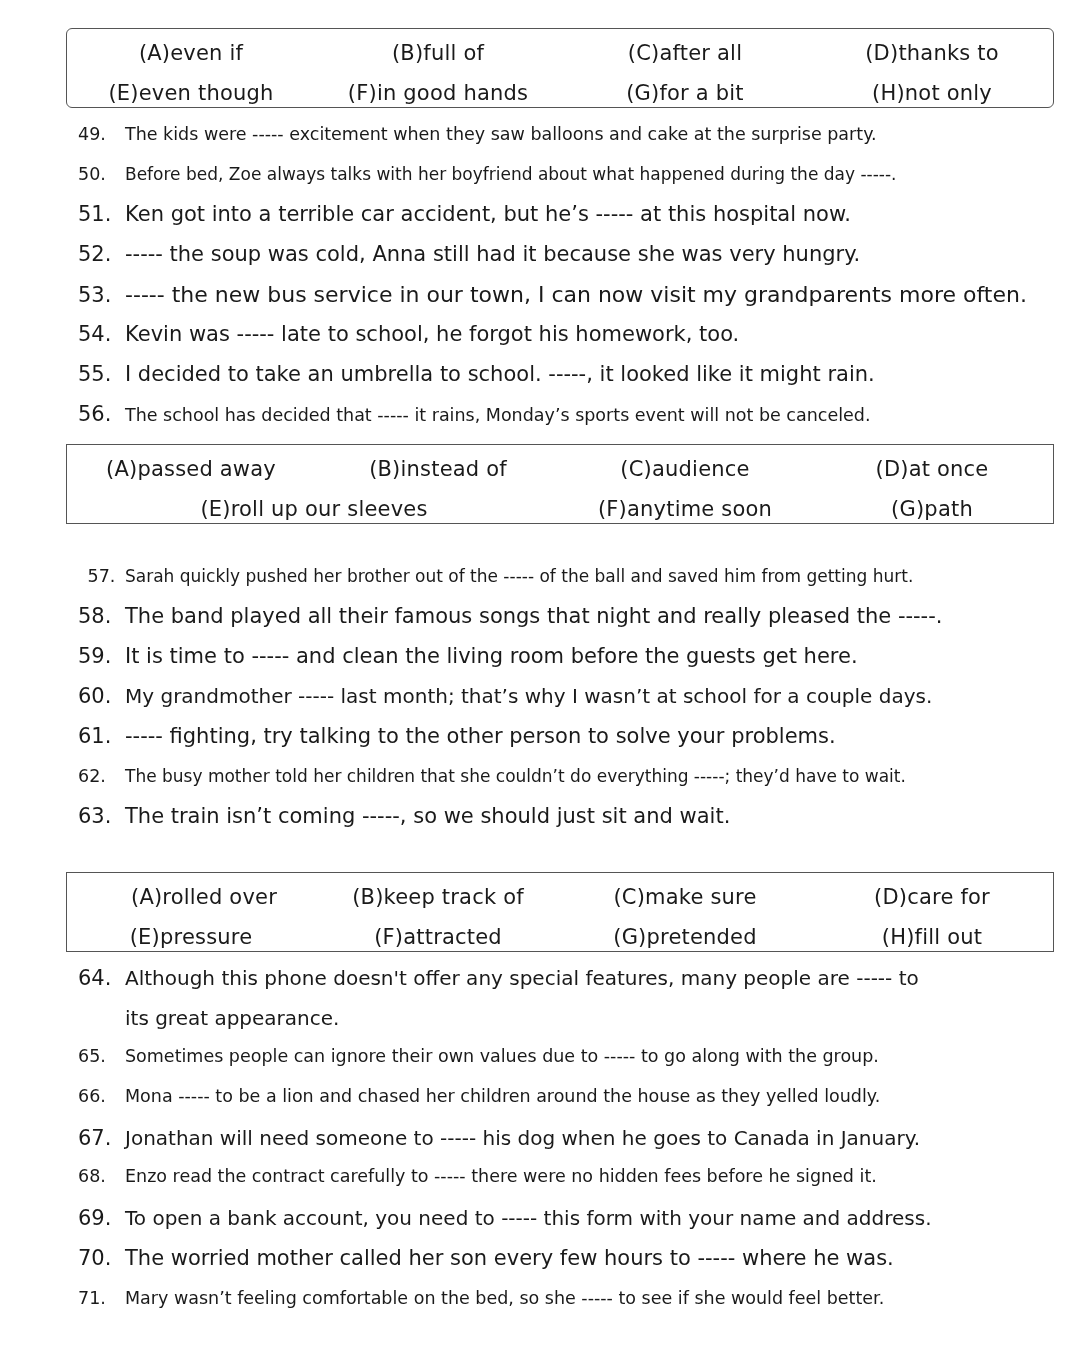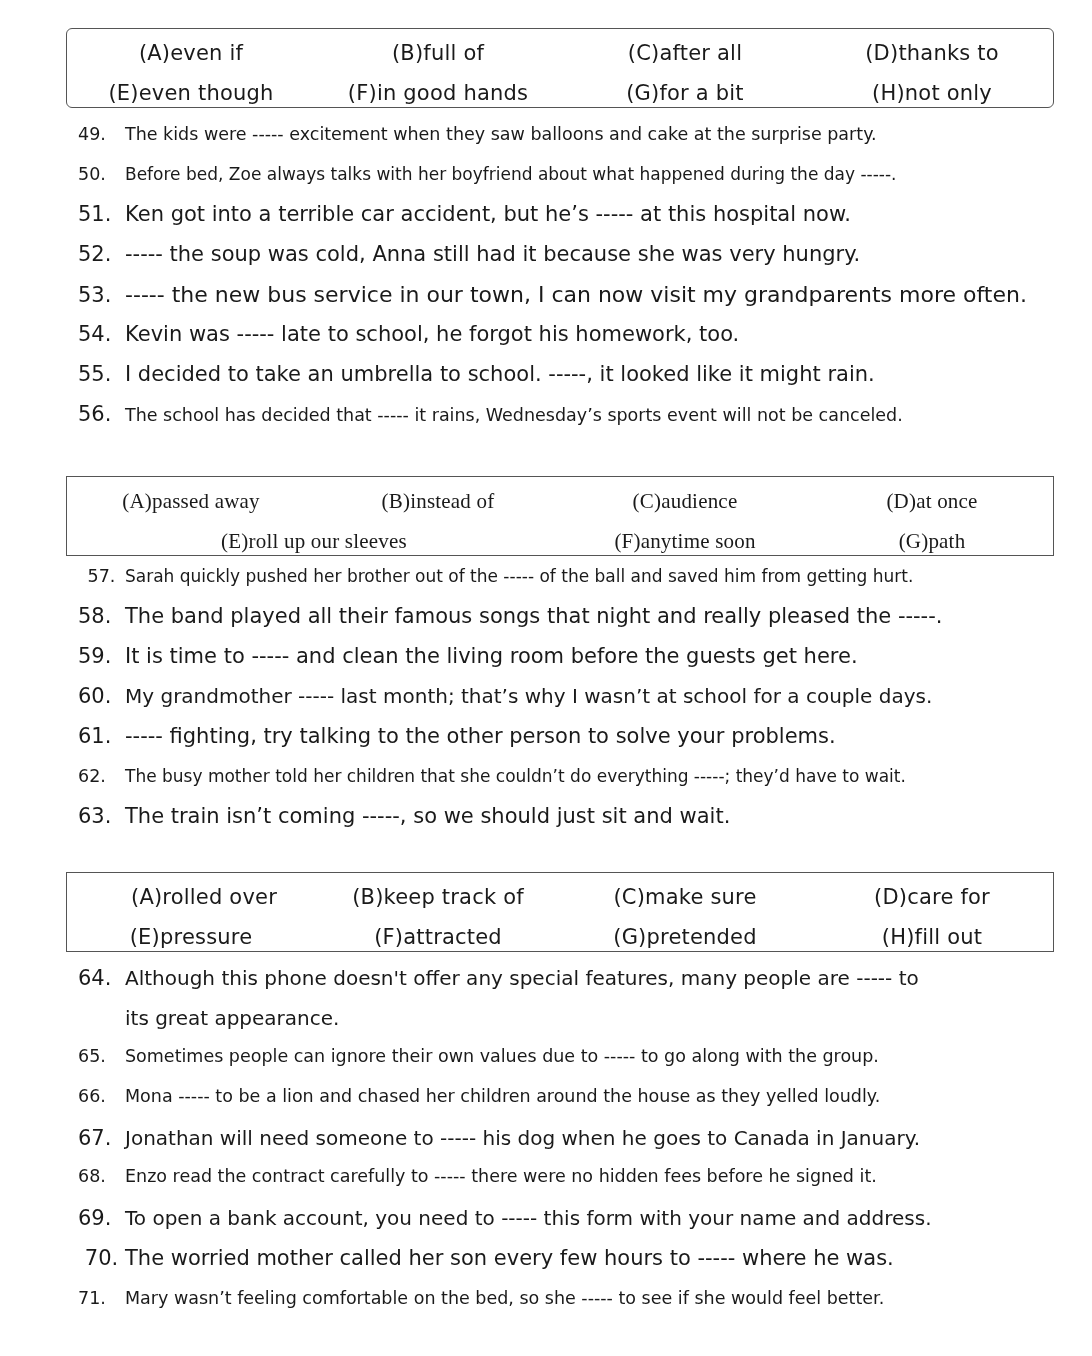--- a/index.html
+++ b/index.html
@@ -36,23 +36,23 @@
   <span class="opt" style="left:865px; top:52px;">(H)not only</span>
 </div>
 
 <div class="q small" style="top:124px;"><span class="num">49.</span><span>The kids were ----- excitement when they saw balloons and cake at the surprise party.</span></div>
 <div class="q small" style="top:164px;"><span class="num">50.</span><span style="font-size:17px;">Before bed, Zoe always talks with her boyfriend about what happened during the day -----.</span></div>
 <div class="q big" style="top:202px;"><span class="num">51.</span><span>Ken got into a terrible car accident, but he’s ----- at this hospital now.</span></div>
 <div class="q big" style="top:242px;"><span class="num">52.</span><span>----- the soup was cold, Anna still had it because she was very hungry.</span></div>
 <div class="q big" style="top:282px;"><span class="num">53.</span><span style="font-size:22px;">----- the new bus service in our town, I can now visit my grandparents more often.</span></div>
 <div class="q big" style="top:322px;"><span class="num">54.</span><span>Kevin was ----- late to school, he forgot his homework, too.</span></div>
 <div class="q big" style="top:362px;"><span class="num">55.</span><span>I decided to take an umbrella to school. -----, it looked like it might rain.</span></div>
-<div class="q big" style="top:402px;"><span class="num">56.</span><span style="font-size:17.5px;">The school has decided that ----- it rains, Wednesday’s sports event will not be canceled.</span></div>
+<div class="q big" style="top:402px;"><span class="num">56.</span><span style="font-size:17.5px;">The school has decided that ----- it rains, Monday’s sports event will not be canceled.</span></div>
 
-<div class="box" style="top:476px;font-family:Liberation Serif, serif;">
+<div class="box" style="top:444px;">
   <span class="opt" style="left:124px; top:12px;">(A)passed away</span>
   <span class="opt" style="left:371px; top:12px;">(B)instead of</span>
   <span class="opt" style="left:618px; top:12px;">(C)audience</span>
   <span class="opt" style="left:865px; top:12px;">(D)at once</span>
   <span class="opt" style="left:247px; top:52px;">(E)roll up our sleeves</span>
   <span class="opt" style="left:618px; top:52px;">(F)anytime soon</span>
   <span class="opt" style="left:865px; top:52px;">(G)path</span>
 </div>
 
 <div class="q small" style="top:566px;text-align:center;"><span class="num">57.</span><span style="font-size:17px;">Sarah quickly pushed her brother out of the ----- of the ball and saved him from getting hurt.</span></div>
@@ -74,14 +74,14 @@
   <span class="opt" style="left:865px; top:52px;">(H)fill out</span>
 </div>
 
 <div class="q big" style="top:966px;"><span class="num">64.</span><span style="font-size:20px;">Although this phone doesn't offer any special features, many people are ----- to</span></div>
 <div class="q big" style="top:1006px;"><span class="num"></span><span style="font-size:20px;margin-top:35px;">its great appearance.</span></div>
 <div class="q small" style="top:1046px;"><span class="num">65.</span><span>Sometimes people can ignore their own values due to ----- to go along with the group.</span></div>
 <div class="q small" style="top:1086px;"><span class="num">66.</span><span>Mona ----- to be a lion and chased her children around the house as they yelled loudly.</span></div>
 <div class="q big" style="top:1126px;"><span class="num">67.</span><span style="font-size:20px;">Jonathan will need someone to ----- his dog when he goes to Canada in January.</span></div>
 <div class="q small" style="top:1166px;"><span class="num">68.</span><span>Enzo read the contract carefully to ----- there were no hidden fees before he signed it.</span></div>
 <div class="q big" style="top:1206px;"><span class="num">69.</span><span style="font-size:20px;">To open a bank account, you need to ----- this form with your name and address.</span></div>
-<div class="q big" style="top:1246px;text-align:center;"><span class="num">70.</span><span>The worried mother called her son every few hours to ----- where he was.</span></div>
+<div class="q big" style="top:1246px;"><span class="num">70.</span><span>The worried mother called her son every few hours to ----- where he was.</span></div>
 <div class="q small" style="top:1288px;"><span class="num">71.</span><span>Mary wasn’t feeling comfortable on the bed, so she ----- to see if she would feel better.</span></div>
 
 </body></html>

